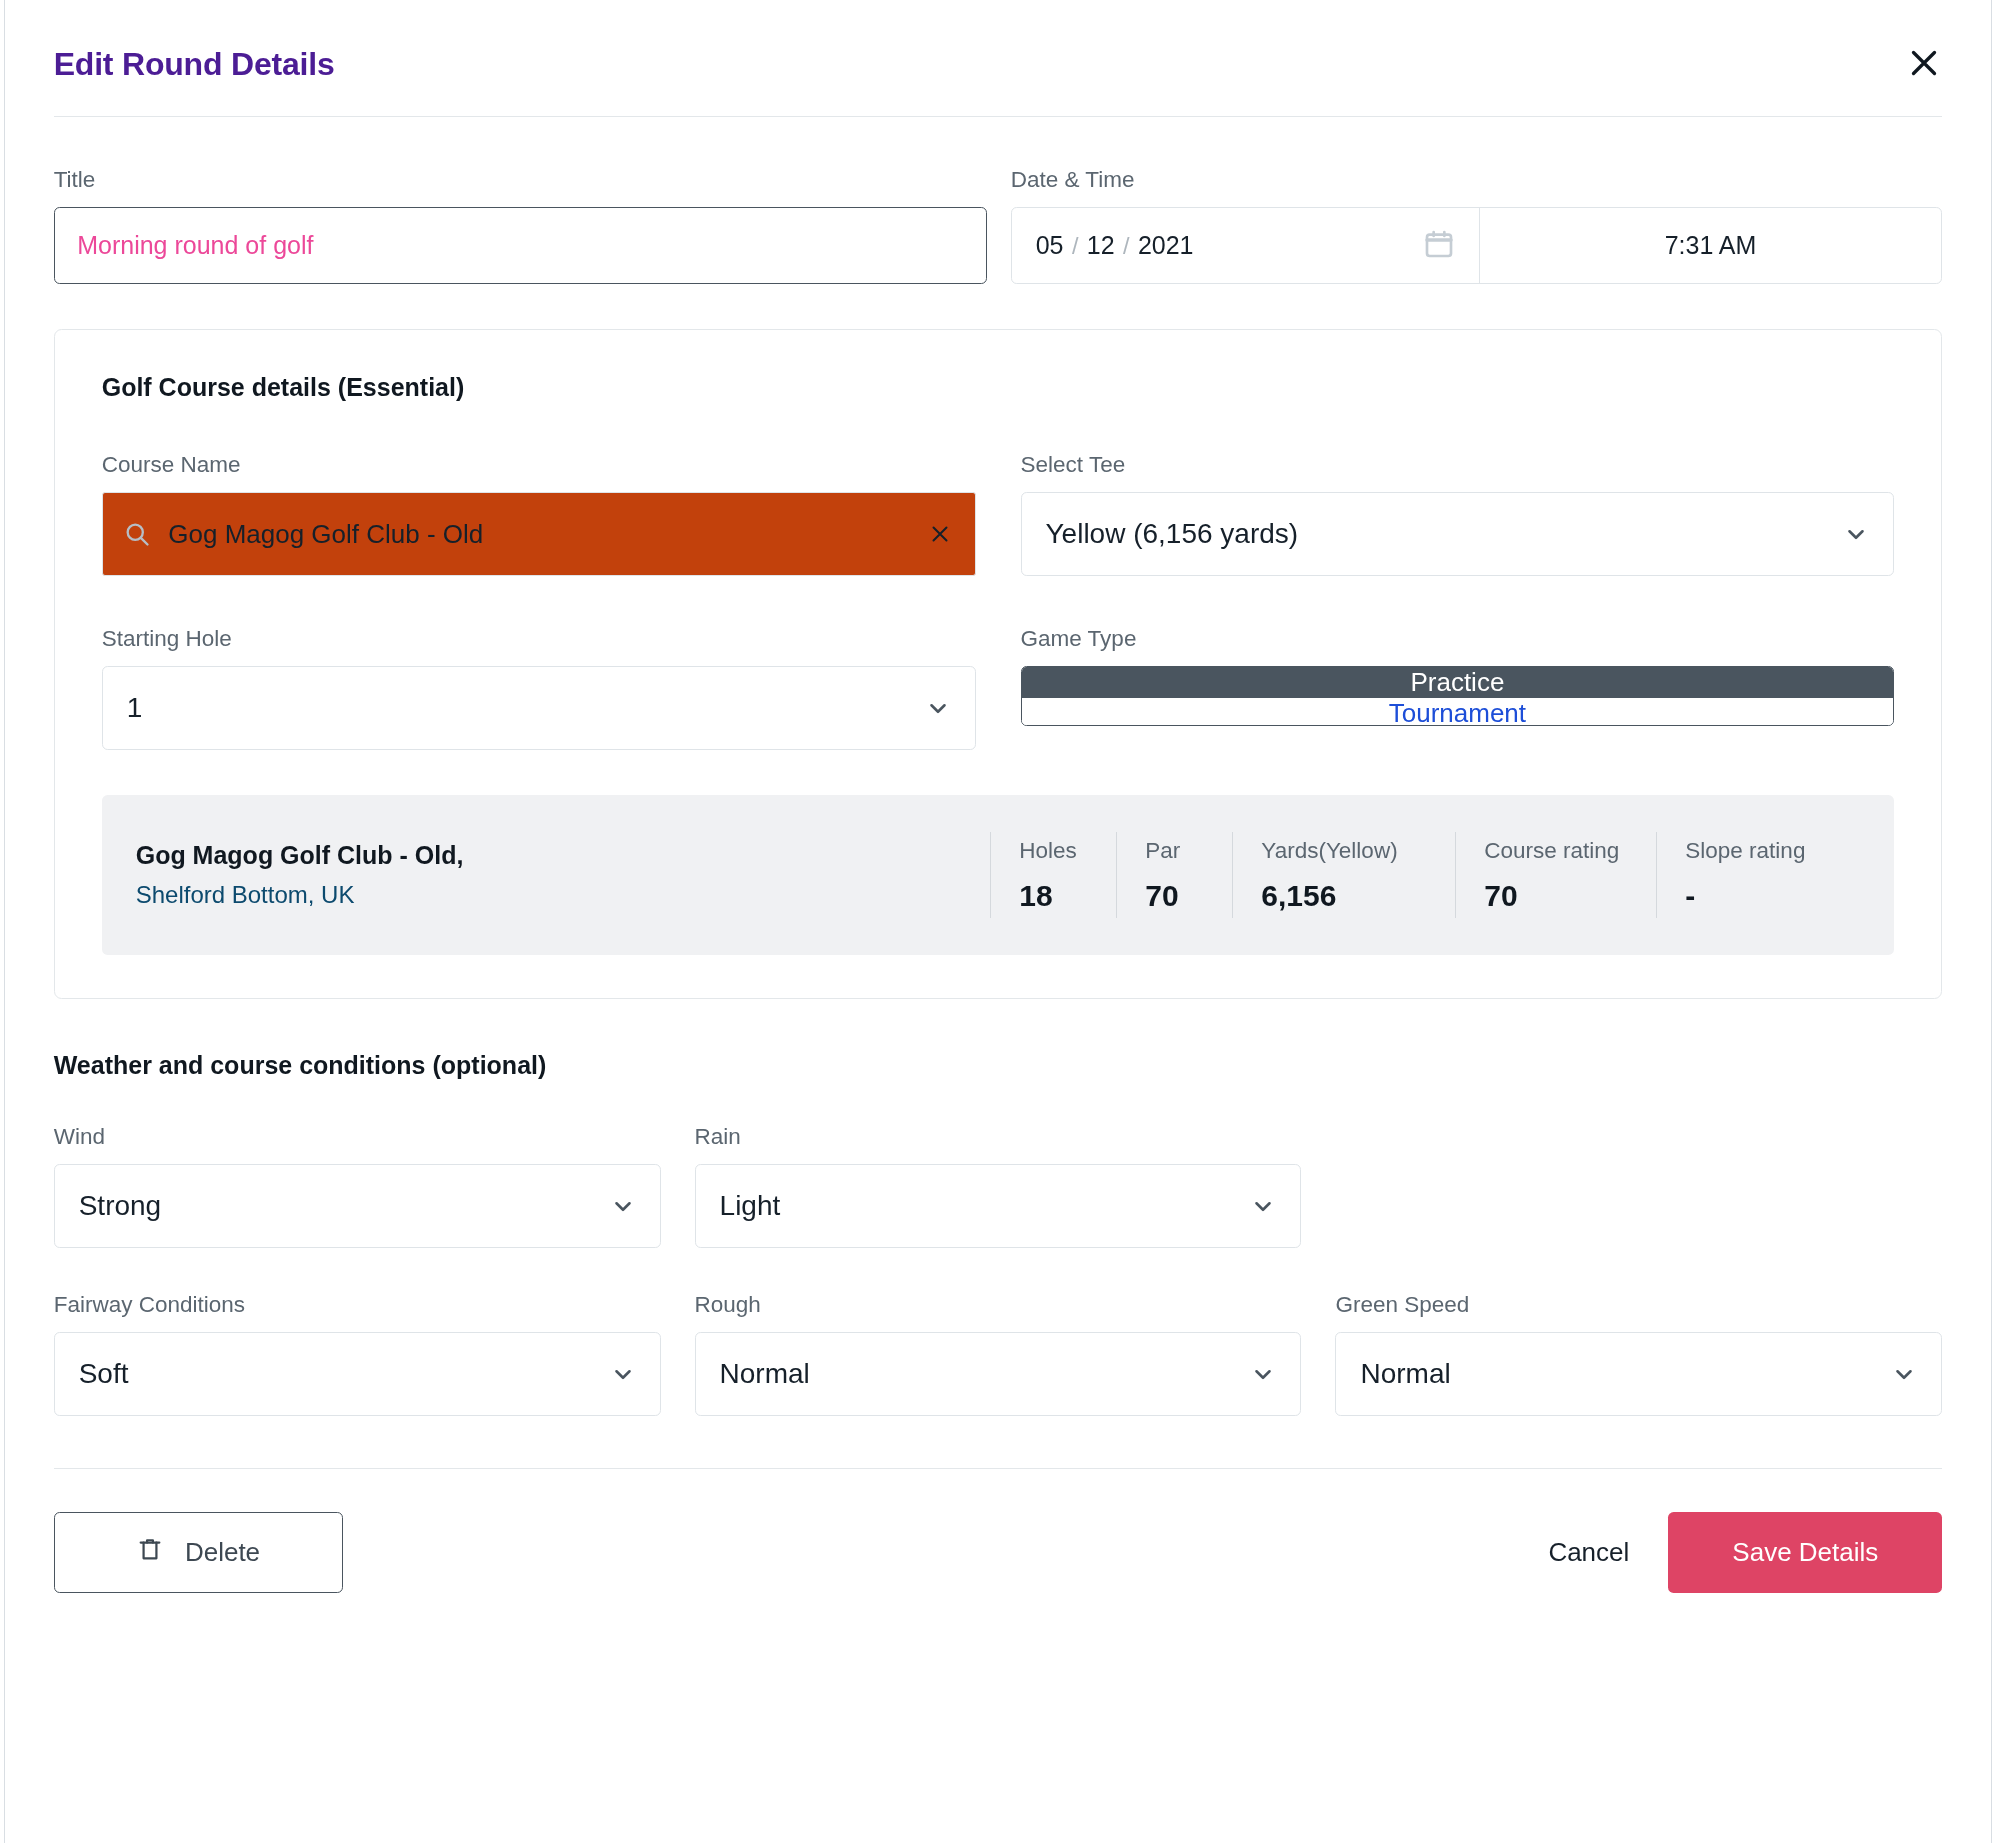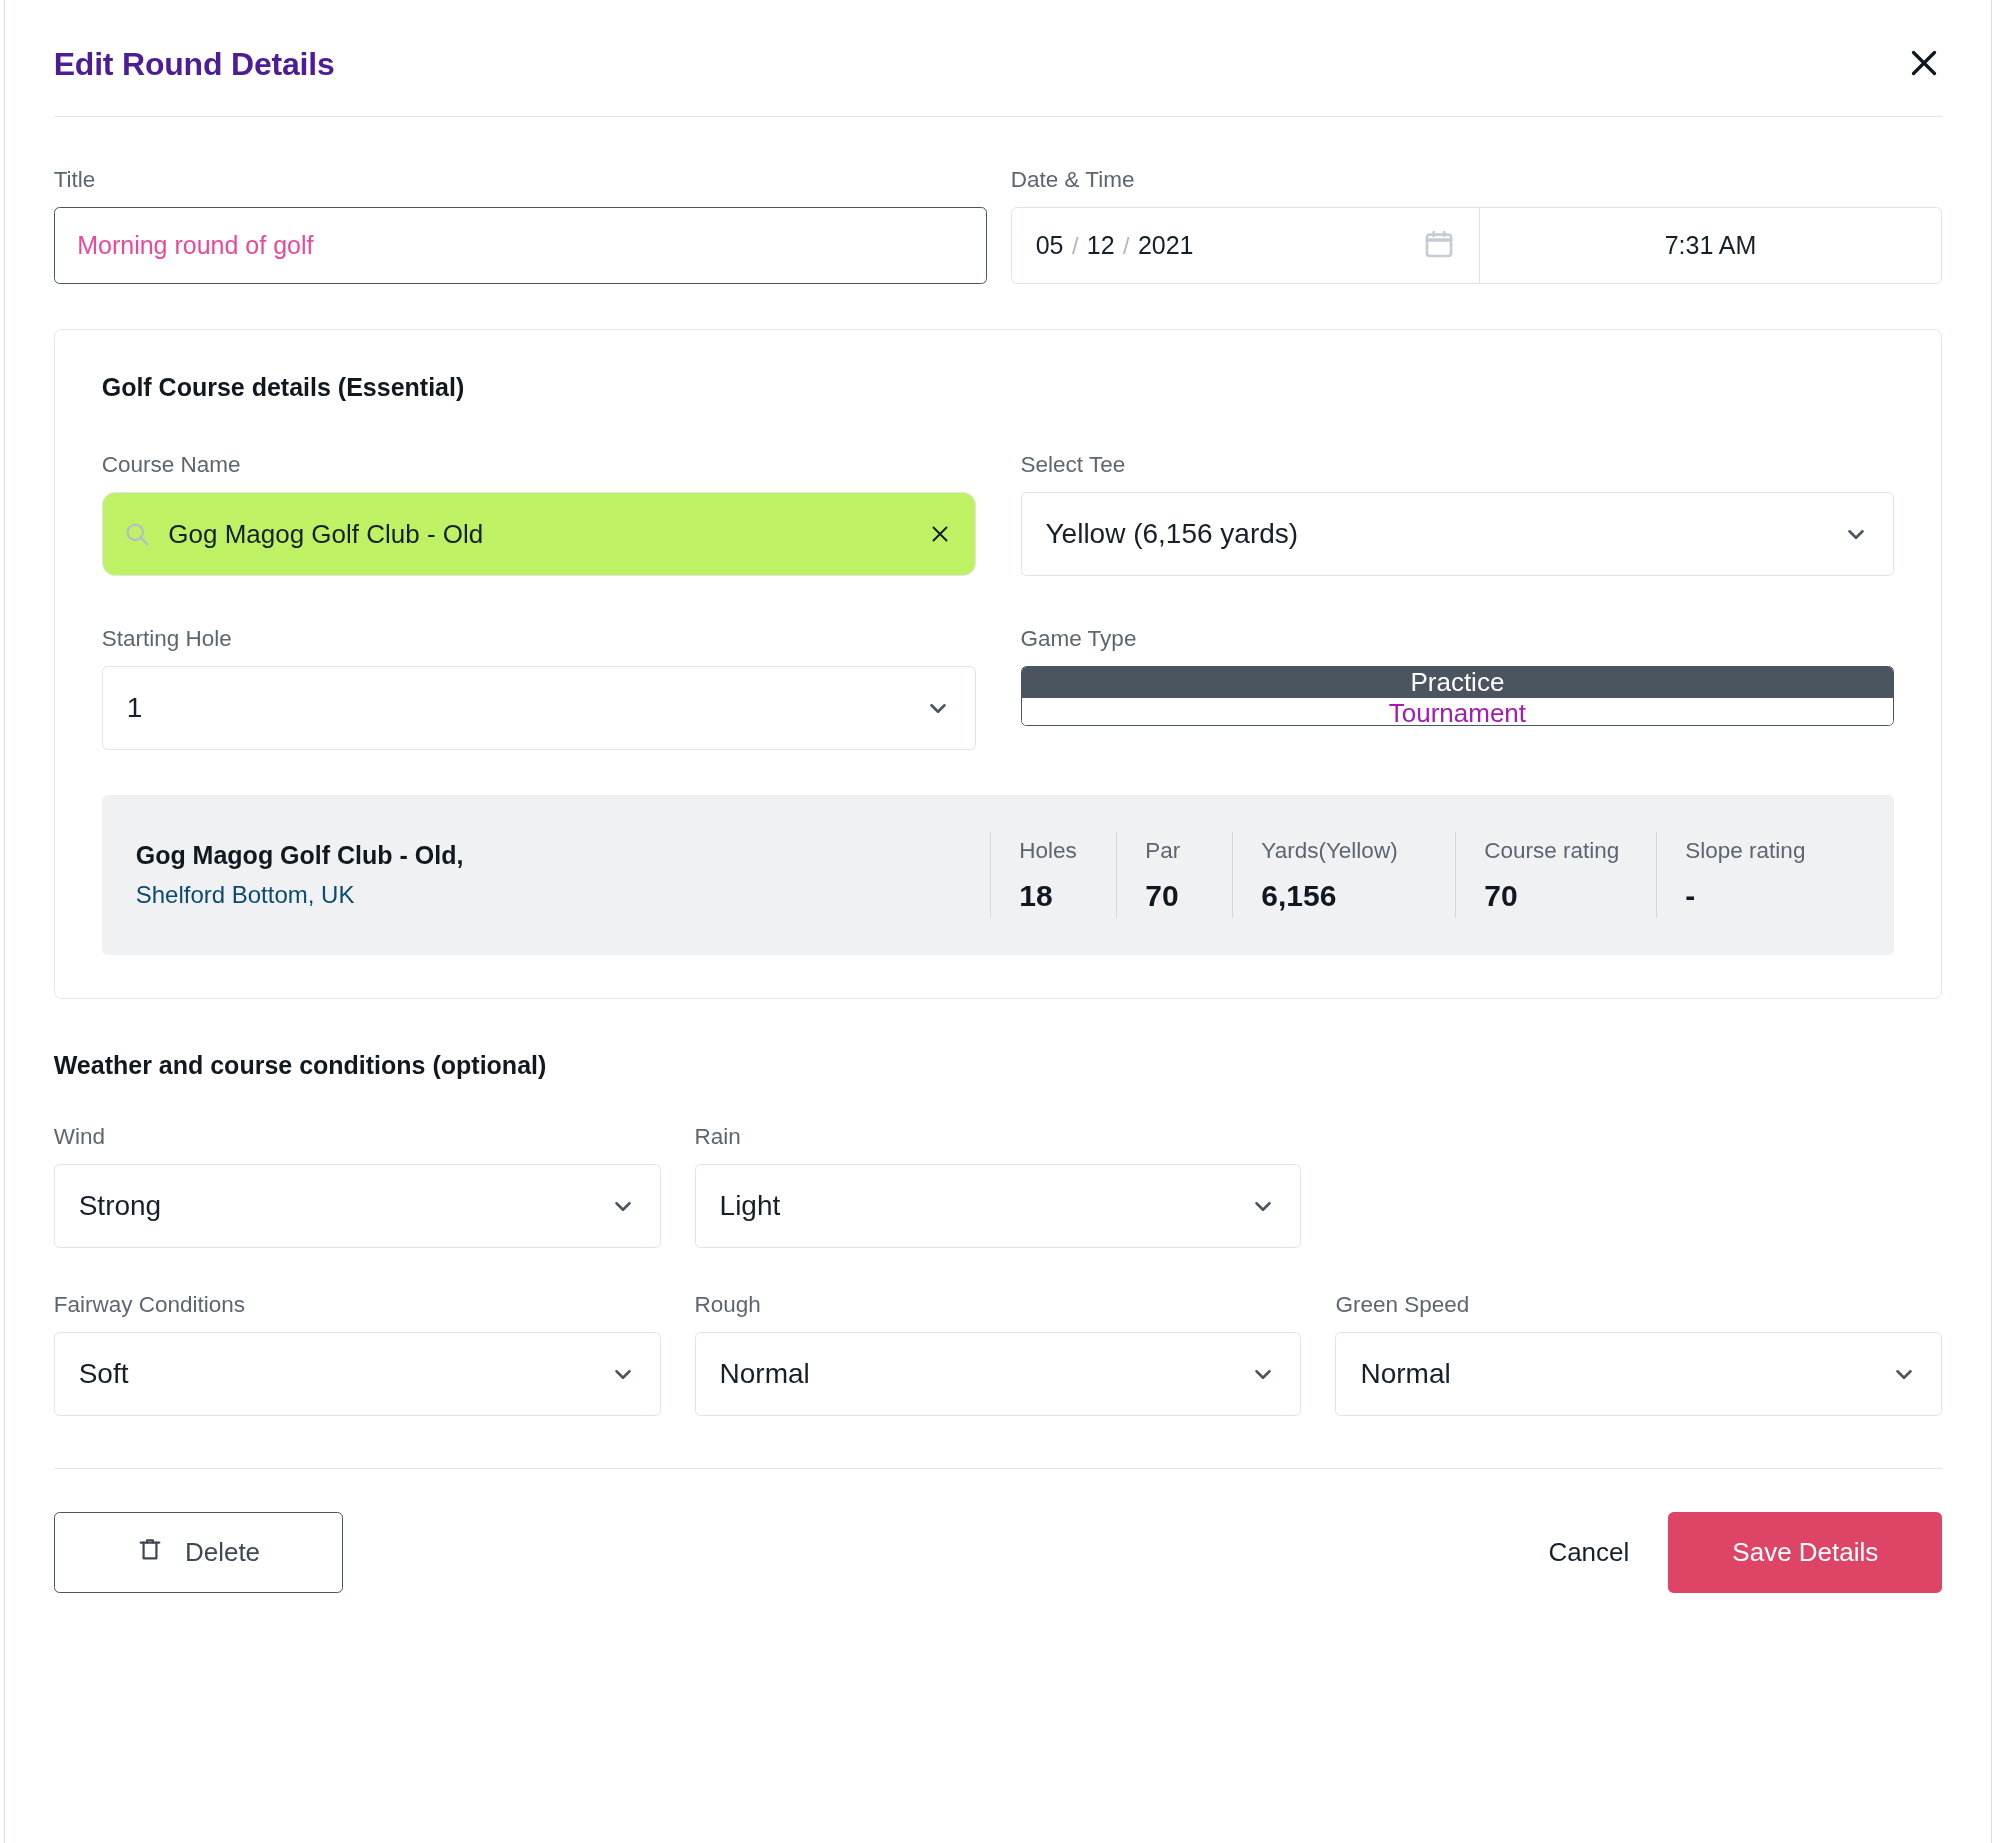--- a/index.html
+++ b/index.html
@@ -133,25 +133,25 @@
     display: flex;
     gap: 45px;
   }
   .card-col { flex: 1; }
   .card-row + .card-row { margin-top: 49px; }
 
   .search-box {
     position: relative;
     height: 84px;
     border: 0.9px solid #dfe4e8;
-    border-radius: 13px;
+    border-radius: 3px;
     display: flex;
     align-items: center;
     padding: 0 22.5px 0 20.6px;
-    background: #bef264;
+    background: #c2410c;
   }
   .search-box .search-icon { flex: none; margin-right: 17px; line-height: 0; }
   .search-box .search-value {
     flex: 1;
     font-size: 26px;
     color: #16202a;
   }
   .clear-btn {
     background: none; border: none; padding: 0; margin: 0;
     cursor: pointer; line-height: 0; color: #16202a;
@@ -183,21 +183,21 @@
     flex-direction: column;
   }
   .toggle-seg {
     flex: 1;
     display: flex;
     align-items: center;
     justify-content: center;
     font-size: 26px;
     cursor: pointer;
     background: #fff;
-    color: #a21caf;
+    color: #1d4ed8;
   }
   .toggle-seg.active {
     background: #4a555f;
     color: #ffffff;
   }
 
   
   .stats {
     margin-top: 45px;
     background: #f0f1f3;

